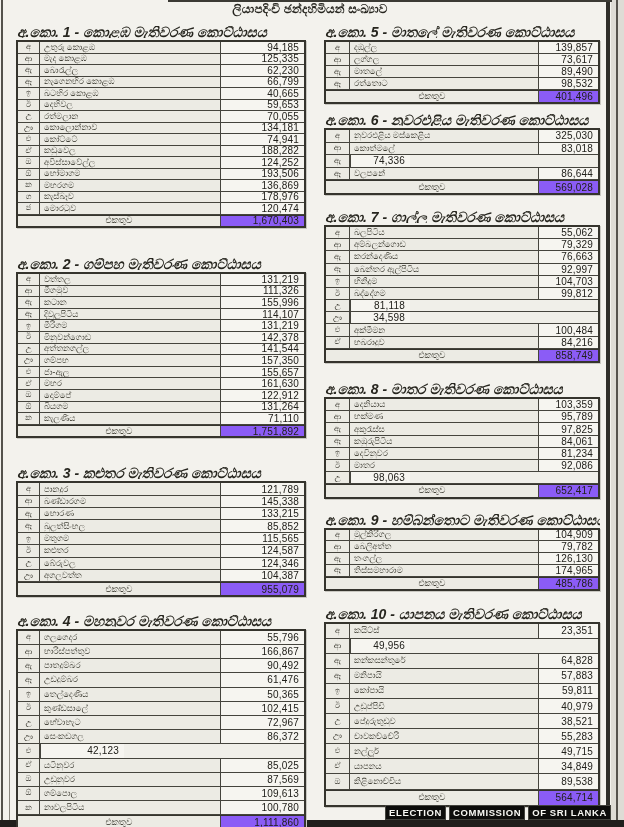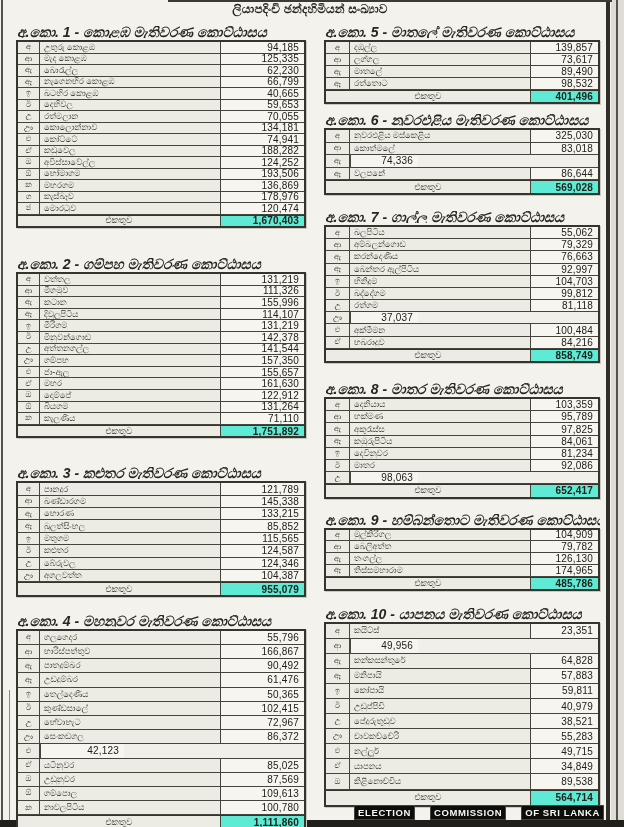--- a/index.html
+++ b/index.html
@@ -51,28 +51,28 @@
   }
   .label{
     flex:1;background:#ecebe4;display:flex;align-items:center;
     padding-left:4px;font-size:8.5px;color:#2b2a20;
   }
   .num{
     width:84px;border-left:1px solid #45443d;background:#f6f5f0;
     display:flex;align-items:center;justify-content:flex-end;
     padding-right:5px;font-size:10px;color:#21201b;letter-spacing:.2px;
   }
-  #col-right .num{width:68px;}
+  #col-right .num{width:60px;}
   #col-right .letter{width:24px;}
   .total-row{border-top:1px solid #35342d;}
   .total-row .label{justify-content:center;padding-left:0;font-size:9px;}
-  .total-row .num{background:#5eead4;font-weight:bold;}
+  .total-row .num{background:#8b5cf6;}
 
   .badge{
-    position:absolute;right:20px;bottom:7px;display:flex;gap:15px;
+    position:absolute;right:13px;bottom:7px;display:flex;gap:3px;
   }
   .badge-box{
     background:#0d0d0b;color:#f8f8f3;border:1px solid #44443e;
     font-size:9.5px;font-weight:bold;letter-spacing:.6px;
     padding:1px 3px;line-height:11px;white-space:nowrap;
   }
 </style>
 </head>
 <body>
 
@@ -454,26 +454,25 @@
     <div class="cell label">හිනිදුම</div>
     <div class="cell num">104,703</div>
   </div>
         <div class="row">
     <div class="cell letter">ඊ</div>
     <div class="cell label">බද්දේගම</div>
     <div class="cell num">99,812</div>
   </div>
         <div class="row">
     <div class="cell letter">උ</div>
-    <div class="cell label">රත්ගම</div>
     <div class="cell num">81,118</div>
   </div>
         <div class="row">
     <div class="cell letter">ඌ</div>
-    <div class="cell num">37,037</div>
+    <div class="cell num">34,598</div>
   </div>
         <div class="row">
     <div class="cell letter">එ</div>
     <div class="cell label">අක්මීමන</div>
     <div class="cell num">100,484</div>
   </div>
         <div class="row">
     <div class="cell letter">ඒ</div>
     <div class="cell label">හබරාදුව</div>
     <div class="cell num">84,216</div>

